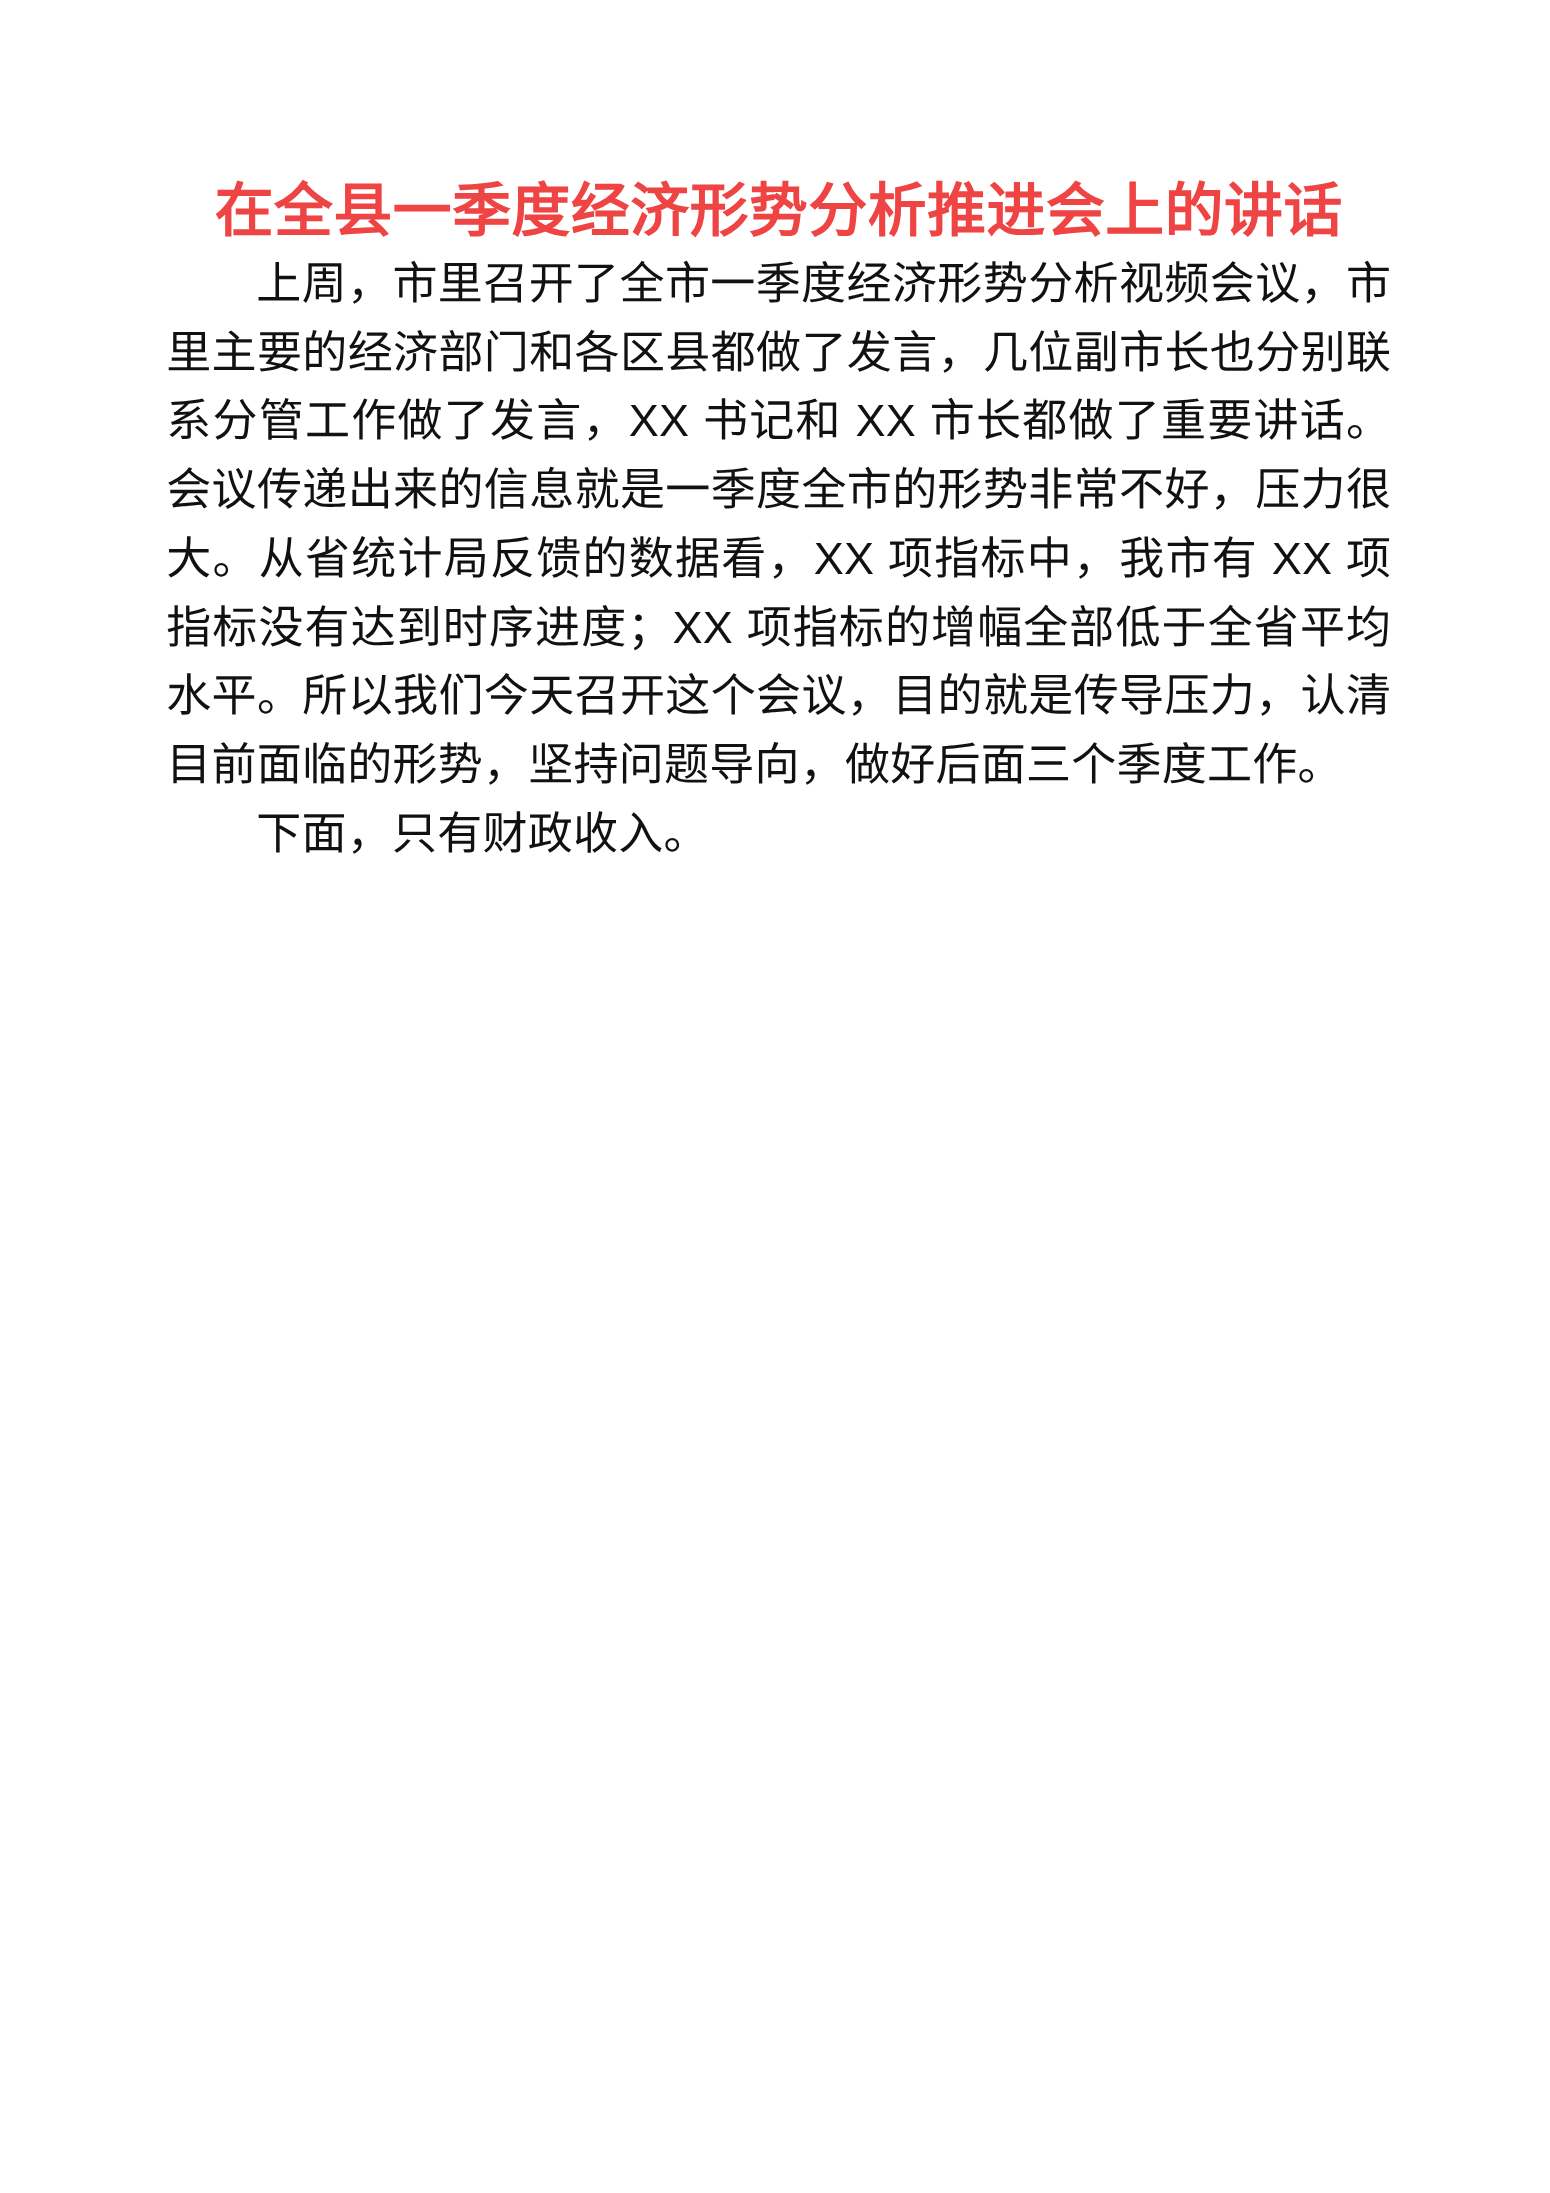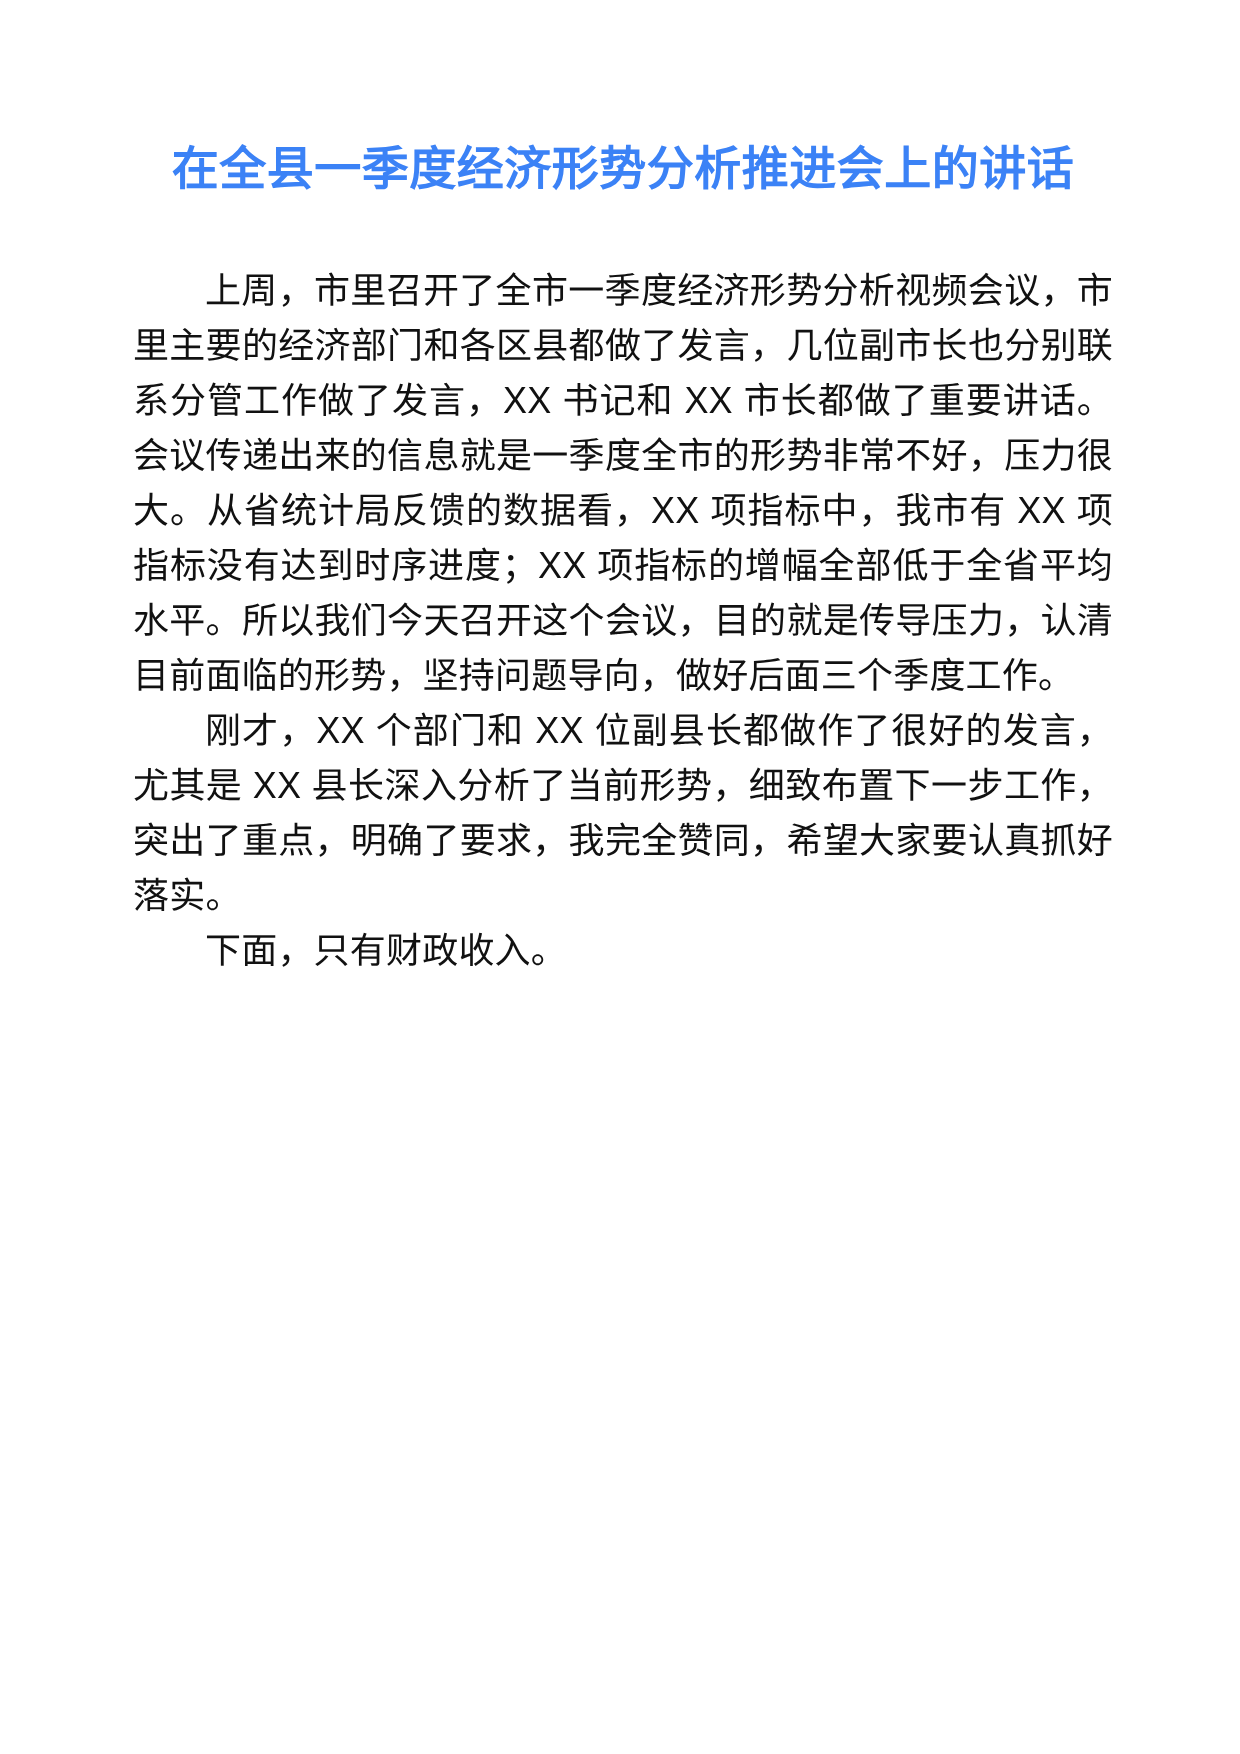--- a/index.html
+++ b/index.html
@@ -29,24 +29,23 @@
   }
   .doc-title {
     font-size: 47px;
     font-weight: bold;
     line-height: 1.25;
     letter-spacing: 0.5px;
     text-align: center;
     margin: 0;
     padding-top: 140px;
     padding-bottom: 0;
-    color: #3b82f6;
+    color: #ef4444;
   }
   .body-block {
-    margin-top: 64px;
   }
   p.para {
     font-size: 36px;
     line-height: 55px;
     margin: 0;
     text-align: justify;
     text-justify: inter-ideograph;
     text-align-last: left;
     letter-spacing: 0.2px;
     color: #111111;
@@ -73,21 +72,20 @@
 
 <div class="page">
   <div class="content">
 
     <h1 class="doc-title">在全县一季度经济形势分析推进会上的讲话</h1>
 
     <div class="body-block">
 
       <p class="para indent">上周，市里召开了全市一季度经济形势分析视频会议，市里主要的经济部门和各区县都做了发言，几位副市长也分别联系分管工作做了发言，XX 书记和 XX 市长都做了重要讲话。会议传递出来的信息就是一季度全市的形势非常不好，压力很大。从省统计局反馈的数据看，XX 项指标中，我市有 XX 项指标没有达到时序进度；XX 项指标的增幅全部低于全省平均水平。所以我们今天召开这个会议，目的就是传导压力，认清目前面临的形势，坚持问题导向，做好后面三个季度工作。</p>
 
-      <p class="para indent">刚才，XX 个部门和 XX 位副县长都做作了很好的发言，尤其是 XX 县长深入分析了当前形势，细致布置下一步工作，突出了重点，明确了要求，我完全赞同，希望大家要认真抓好落实。</p>
 
       <p class="para indent">下面，只有财政收入。</p>
 
 
 
     </div>
   </div>
 </div>
 
 </body></html>

